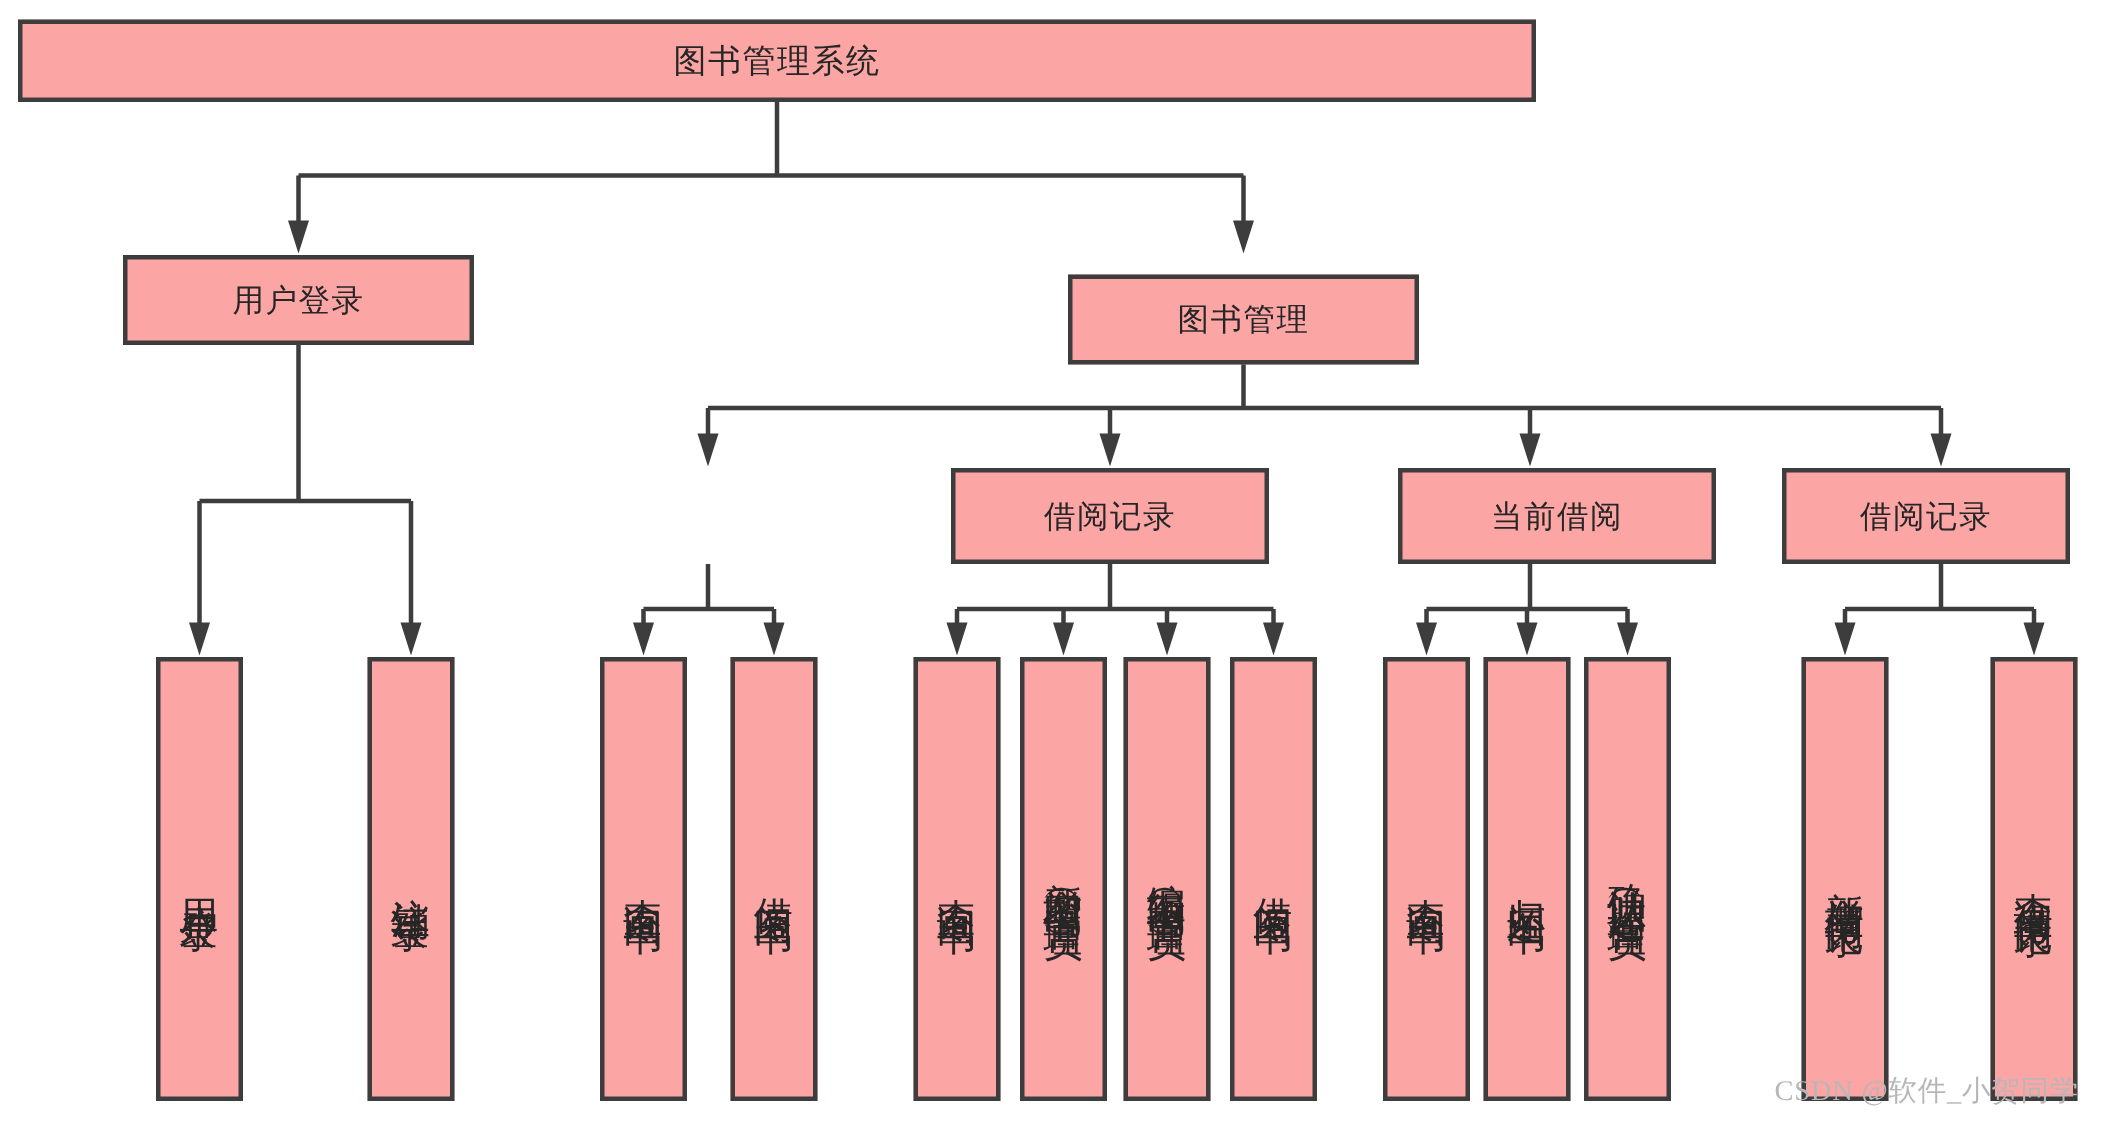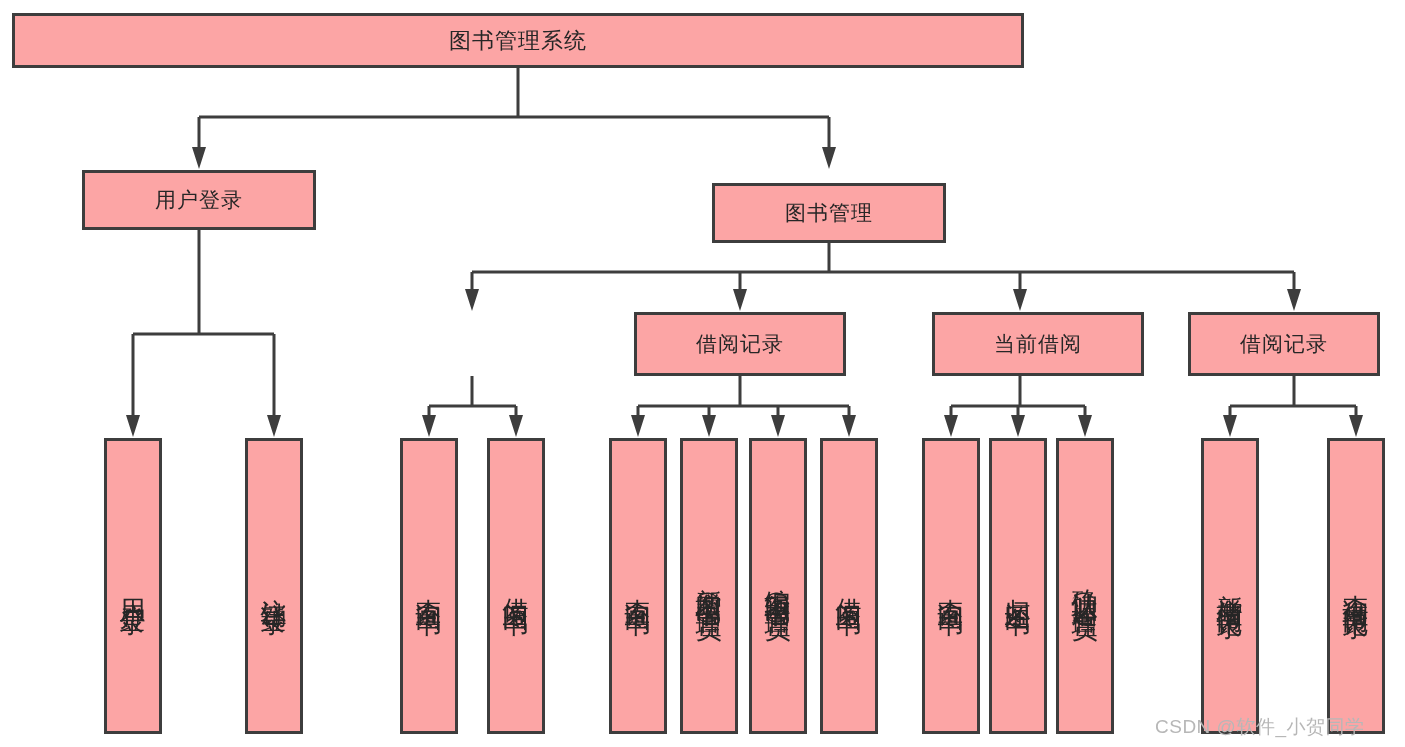--- a/index.html
+++ b/index.html
@@ -18,22 +18,22 @@
     text-align:center; white-space:nowrap;
   }
   .root-node{font-size:22px; letter-spacing:1px;}
   .mid-node{font-size:21px; letter-spacing:1px;}
   .leaf-node{top:438px; width:58px; height:296px;}
   .leaf-node span{
     writing-mode:vertical-rl; text-orientation:mixed;
     font-size:26px; letter-spacing:4px; line-height:1;
   }
   .watermark{
-    position:absolute; left:1155px; top:714px; font-size:19px;
-    color:var(--wm); letter-spacing:0.5px; z-index:5; white-space:nowrap;
+    position:absolute; left:1183px; top:714px; font-size:19px;
+    color:var(--wm); letter-spacing:0.5px; z-index:5; white-space:nowrap;font-family:Liberation Serif, serif;
   }
 </style>
 </head>
 <body>
 
 <div class="canvas">
 
   <svg class="wires" viewBox="0 0 1405 747">
     <g stroke="var(--line)" stroke-width="3" fill="none">
       <path d="M518 68 V117 M199 117 H829 M199 117 V150 M829 117 V150"></path>

